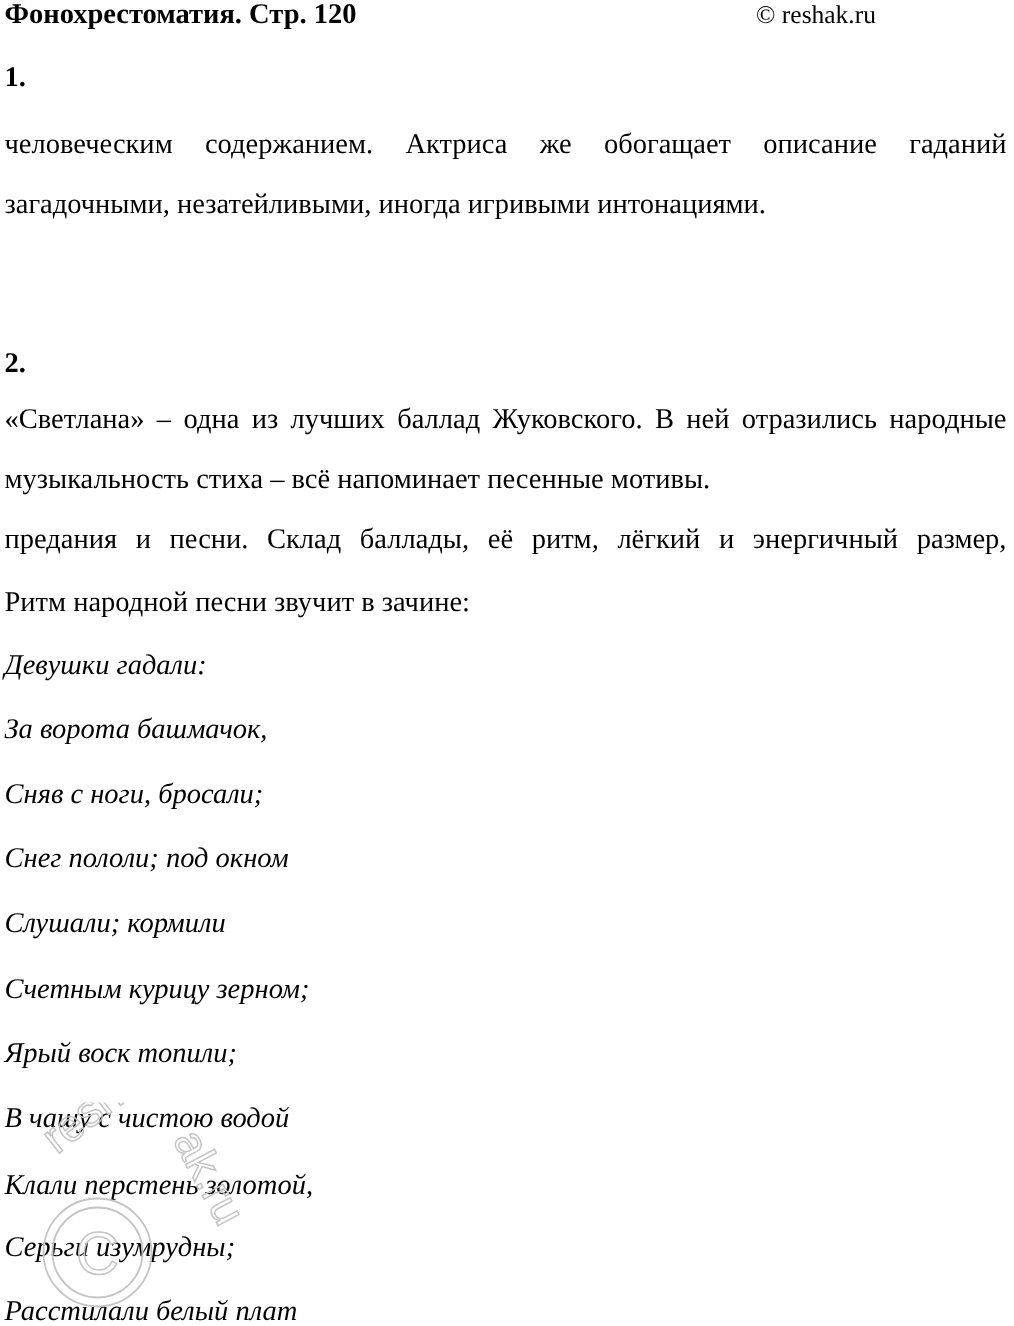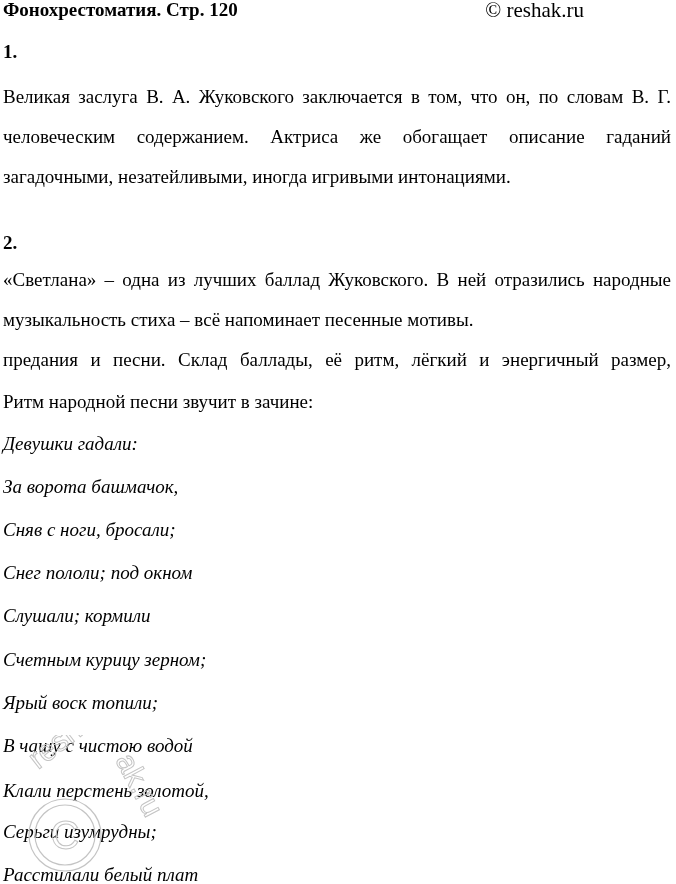--- a/index.html
+++ b/index.html
@@ -28,21 +28,21 @@
       top: -1px;
       font-weight: bold;
       font-size: 19px;
       line-height: 22px;
       white-space: nowrap;
     }
     .header-copyright {
       position: absolute;
       right: 8px;
       top: -1px;
-      font-size: 21px;
+      font-size: 17px;
       line-height: 22px;
       white-space: nowrap;
     }
     .block {
       position: absolute;
       left: 3px;
       width: 668px;
       font-size: 19px;
     }
     .num {
@@ -86,21 +86,20 @@
 <body>
 
 <div class="header">
   <div class="header-title">Фонохрестоматия. Стр. 120</div>
   <div class="header-copyright">© reshak.ru</div>
 </div>
 
 <div class="block num" style="top:41px;">1.</div>
 
 <div class="block para" style="top:77px;">
-  <span class="line">Великая заслуга В. А. Жуковского заключается в том, что он, по словам В. Г.</span>
   <span class="line">человеческим содержанием. Актриса же обогащает описание гаданий</span>
   <span class="line last">загадочными, незатейливыми, иногда игривыми интонациями.</span>
 </div>
 
 <div class="block num" style="top:232px;">2.</div>
 
 <div class="block para" style="top:260px;">
   <span class="line">«Светлана» – одна из лучших баллад Жуковского. В ней отразились народные</span>
   <span class="line last">музыкальность стиха – всё напоминает песенные мотивы.</span>
   <span class="line">предания и песни. Склад баллады, её ритм, лёгкий и энергичный размер,</span>

